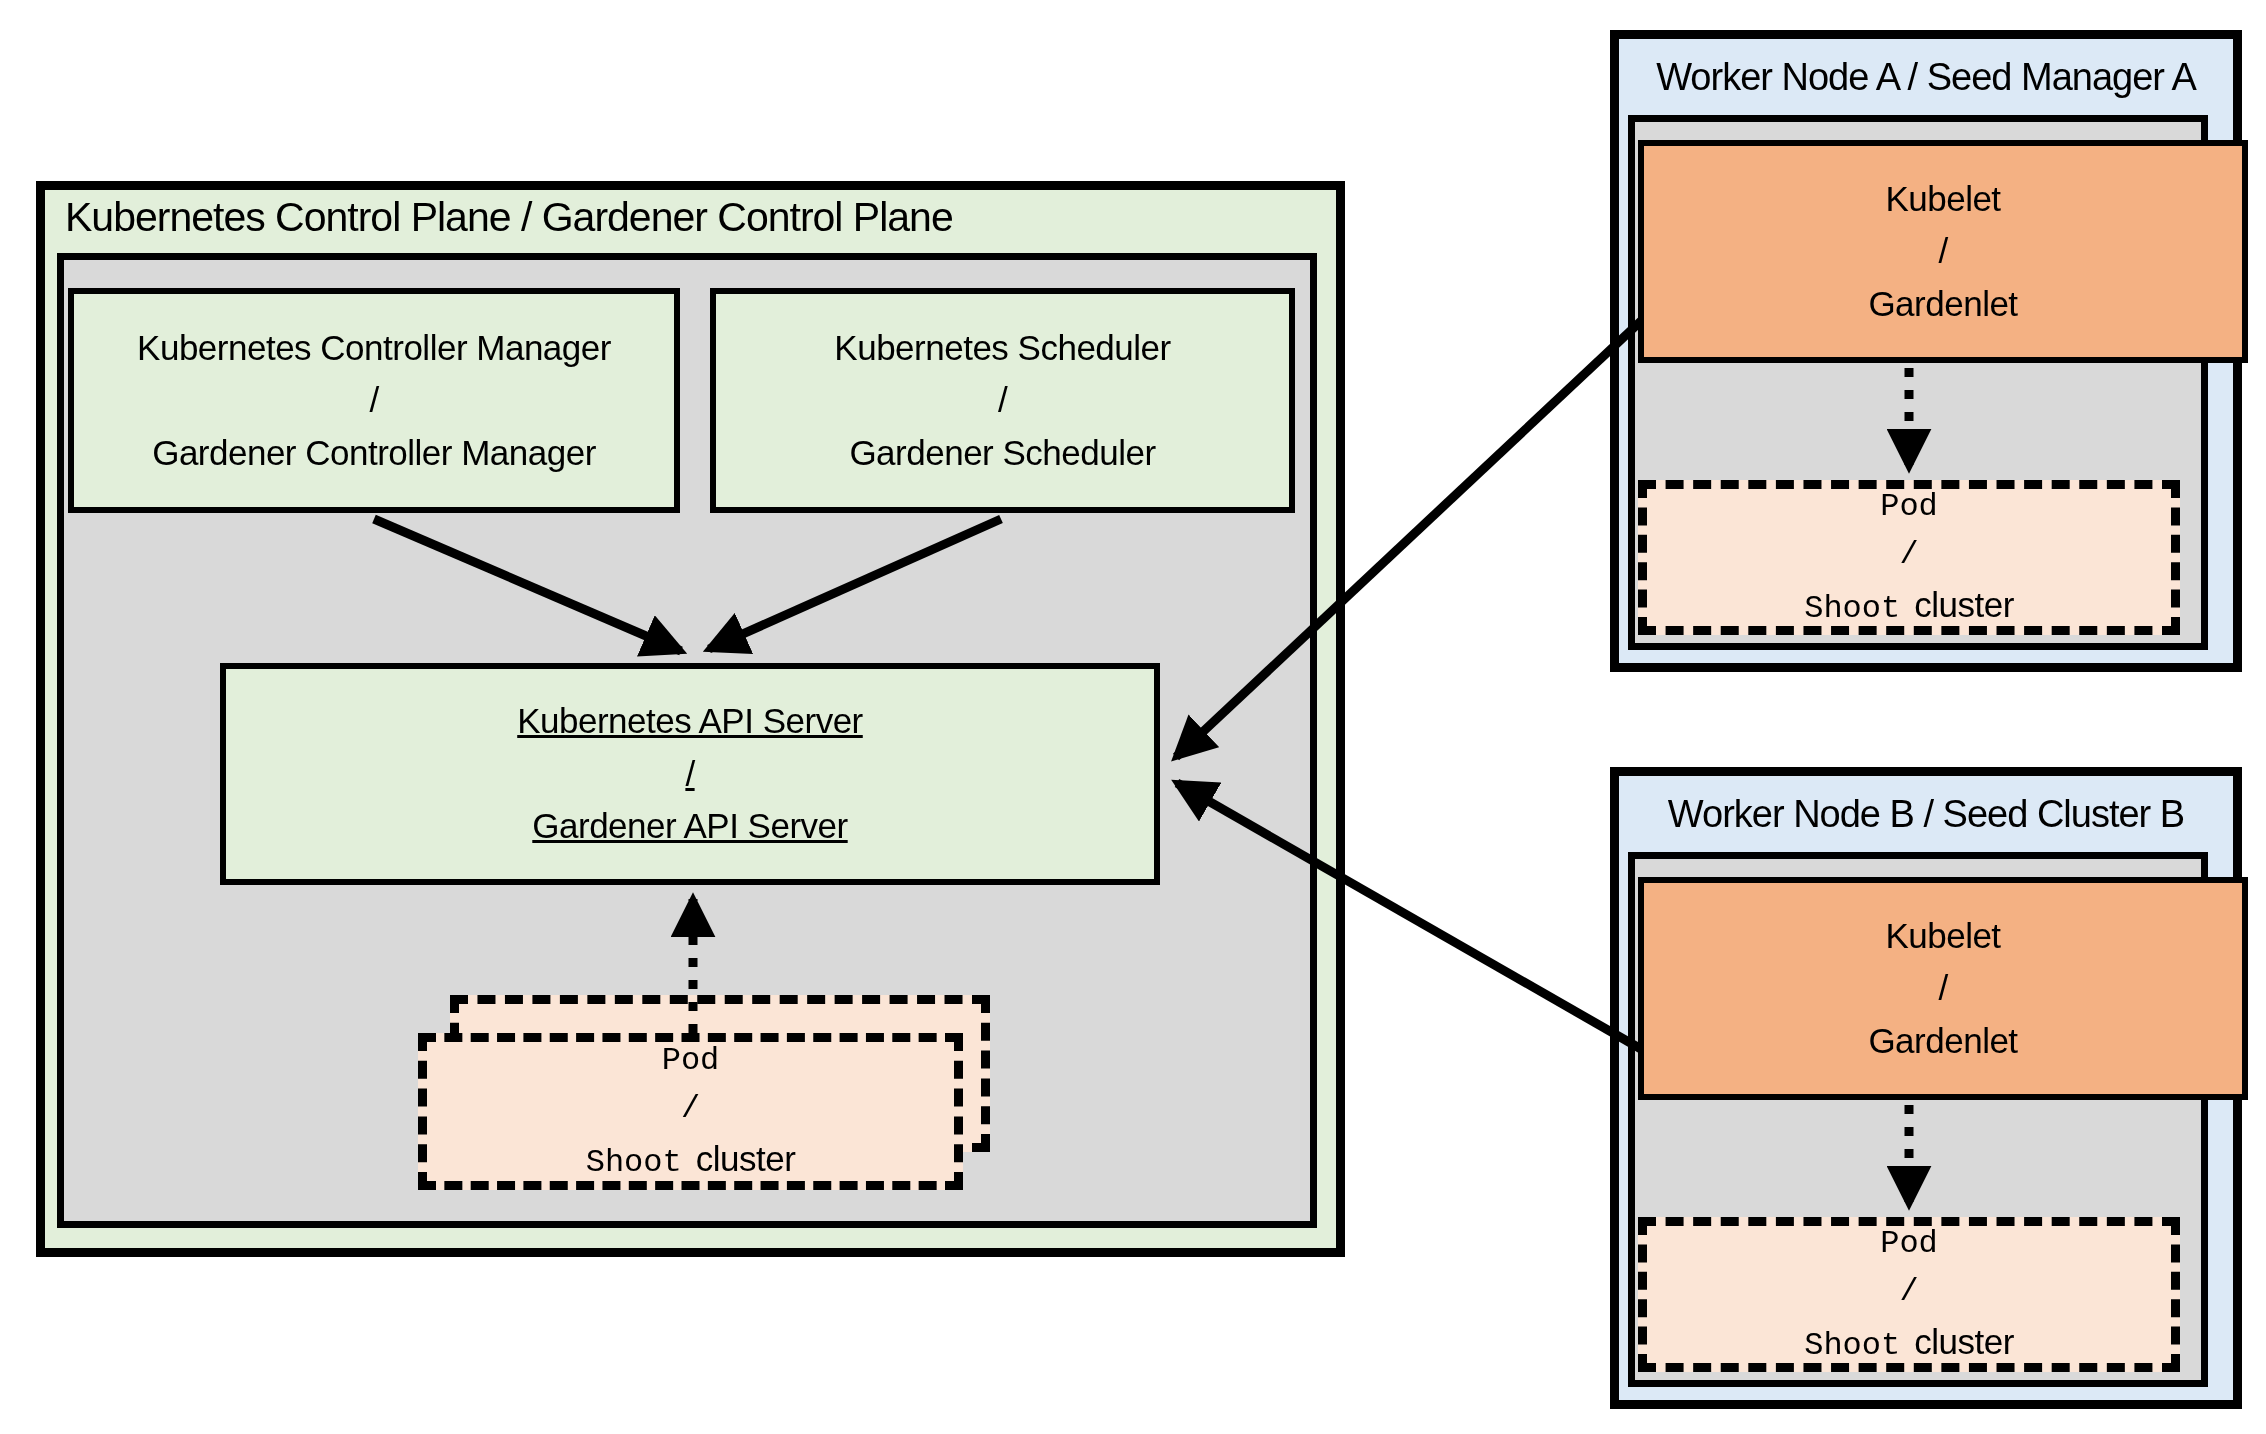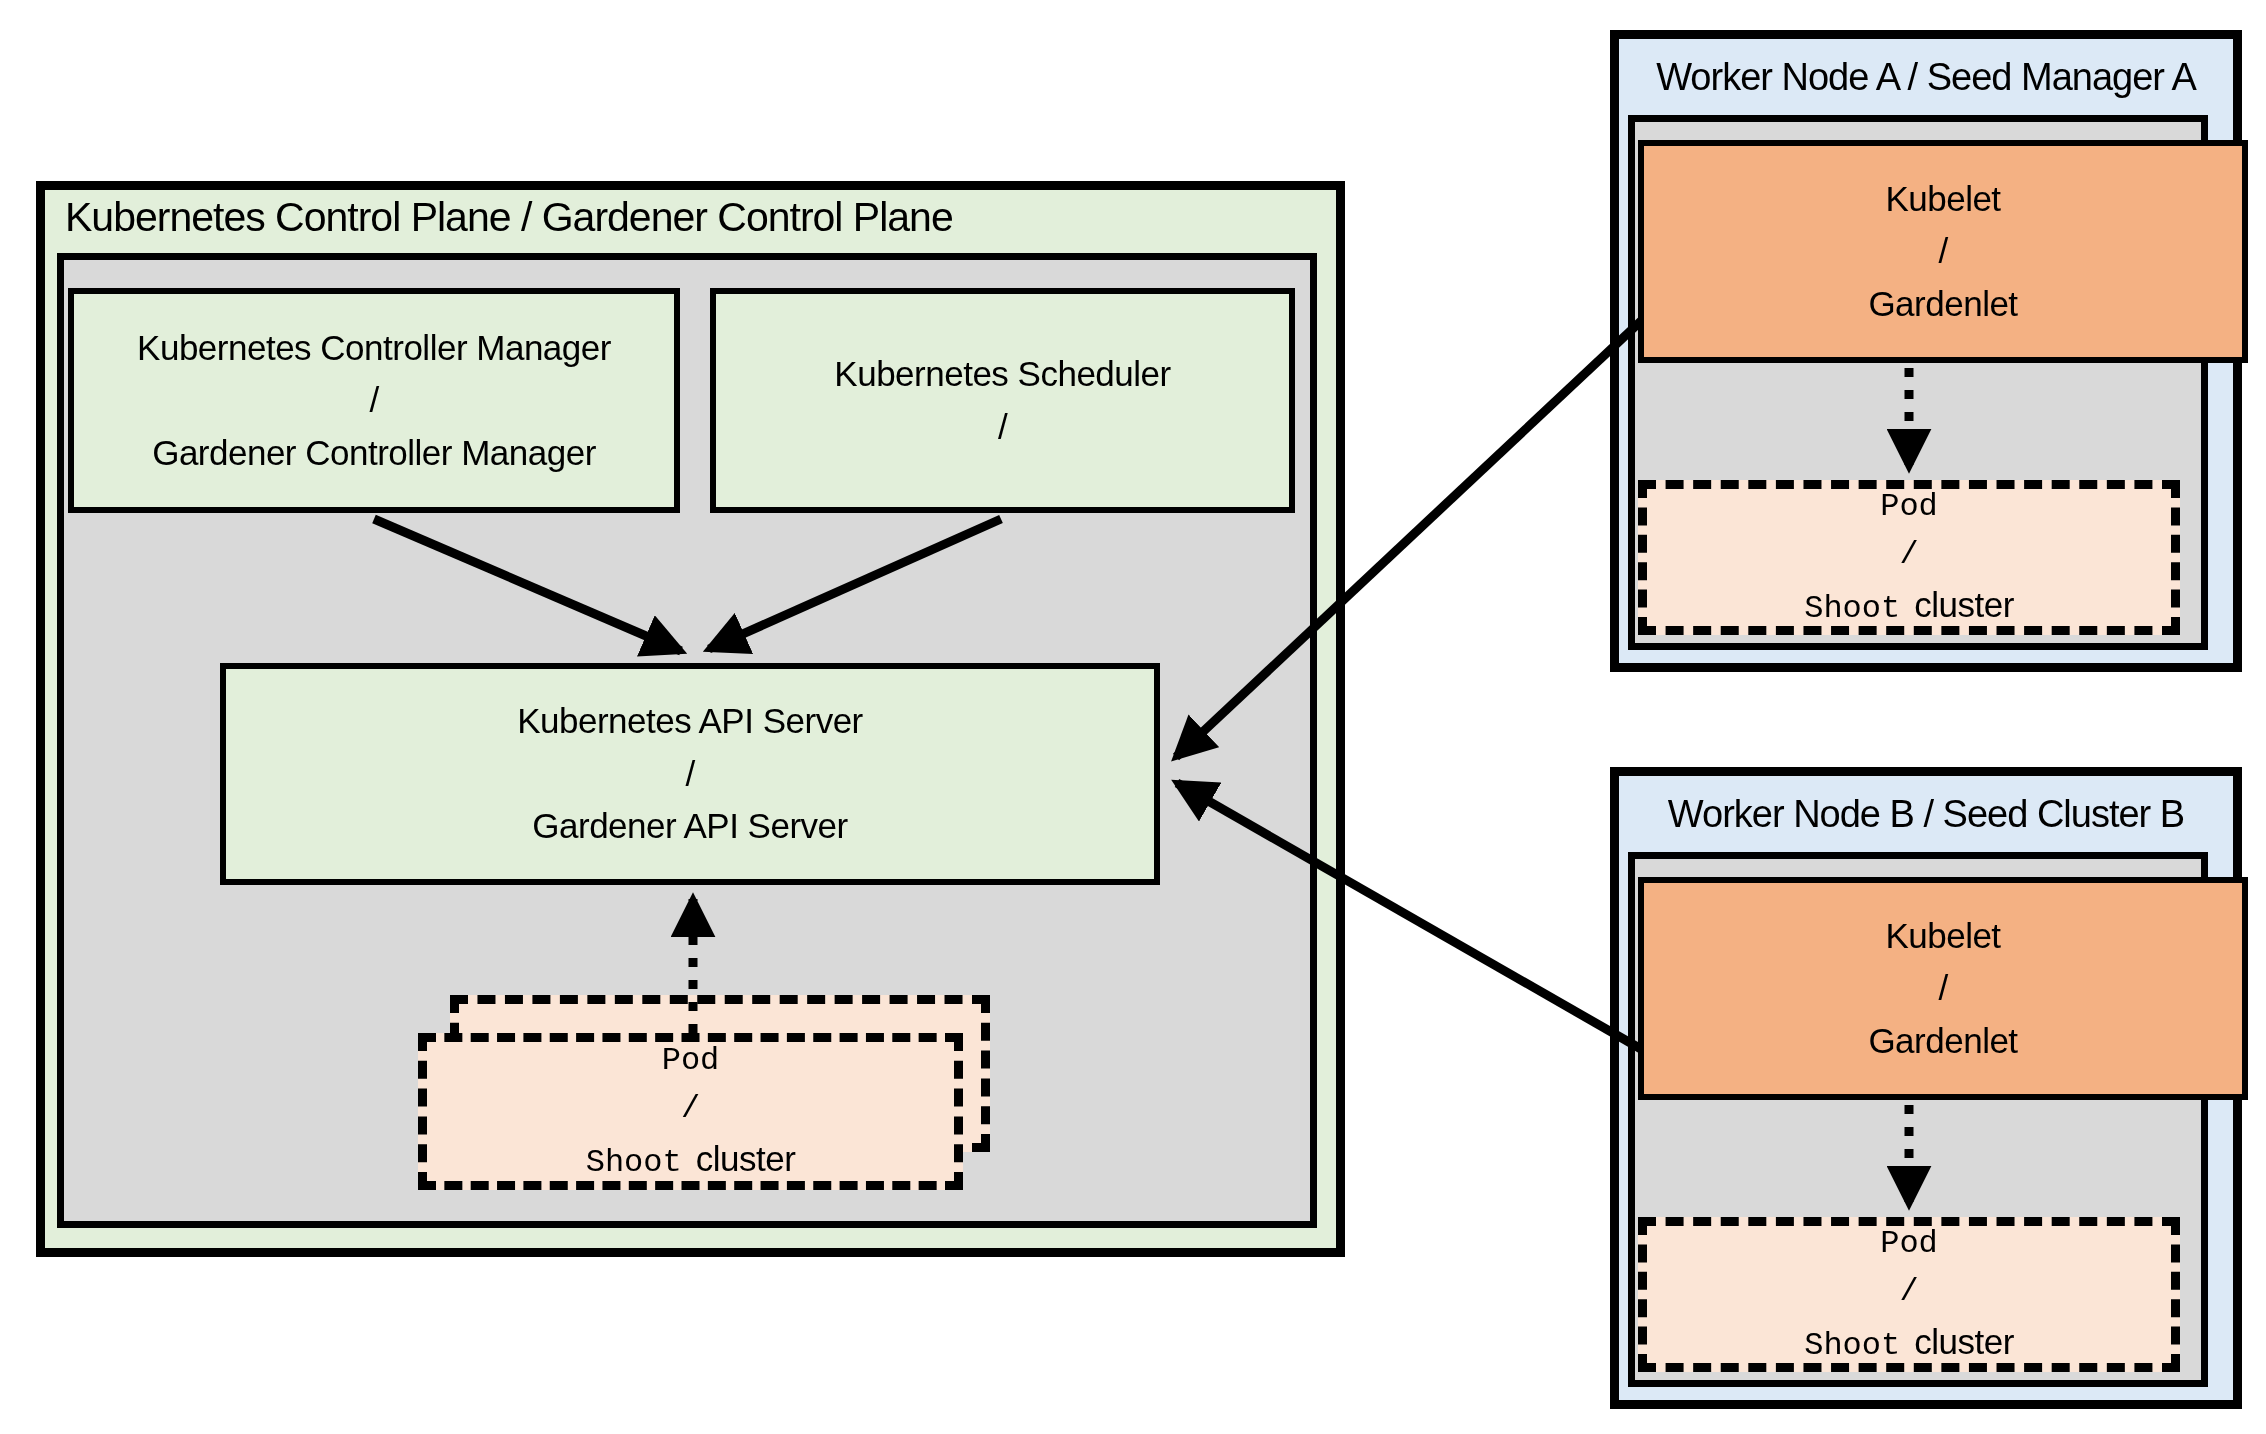--- a/index.html
+++ b/index.html
@@ -14,21 +14,21 @@
   
   .cp-outer{left:36px;top:181px;width:1309px;height:1076px;background:#e2efda;border:9px solid #000;z-index:1;}
   .cp-title{left:65px;top:186px;width:1240px;height:62px;display:flex;align-items:center;
             font-size:41px;letter-spacing:-1px;z-index:2;white-space:nowrap;}
   .cp-inner{left:57px;top:253px;width:1260px;height:975px;background:#d9d9d9;border:7px solid #000;z-index:2;}
   .node{display:flex;flex-direction:column;align-items:center;justify-content:center;
         text-align:center;font-size:35px;letter-spacing:-0.5px;line-height:1.5;z-index:3;}
   .green{background:#e2efda;border:6px solid #000;}
   .cm-box{left:68px;top:288px;width:612px;height:225px;}
   .sched-box{left:710px;top:288px;width:585px;height:225px;}
-  .api-box{left:220px;top:663px;width:940px;height:222px;}
+  .api-box{left:220px;top:663px;width:940px;height:222px;text-decoration:underline;}
   .orange{background:#f4b183;border:6px solid #000;}
   .peach{background:#fbe5d6;border:9px dashed #000;}
   .pod-back{left:450px;top:995px;width:540px;height:157px;z-index:3;}
   .pod-front{left:418px;top:1033px;width:545px;height:157px;z-index:4;}
   
   .wn-outer{width:632px;height:642px;background:#dce9f6;border:9px solid #000;z-index:1;}
   .wa-outer{left:1610px;top:30px;}
   .wb-outer{left:1610px;top:767px;}
   .wn-title{left:1619px;width:614px;height:74px;display:flex;align-items:center;justify-content:center;
             font-size:38px;letter-spacing:-1px;z-index:2;white-space:nowrap;}
@@ -62,20 +62,21 @@
 
   <div class="abs node green cm-box">
     <div class="line">Kubernetes Controller Manager</div>
     <div class="line">/</div>
     <div class="line">Gardener Controller Manager</div>
   </div>
 
   <div class="abs node green sched-box">
     <div class="line">Kubernetes Scheduler</div>
     <div class="line">/</div>
+    <div class="line bold">Gardener Scheduler</div>
   </div>
 
   <div class="abs node green api-box">
     <div class="line">Kubernetes API Server</div>
     <div class="line">/</div>
     <div class="line">Gardener API Server</div>
   </div>
 
   <div class="abs node peach pod-back"></div>
   <div class="abs node peach pod-front">

